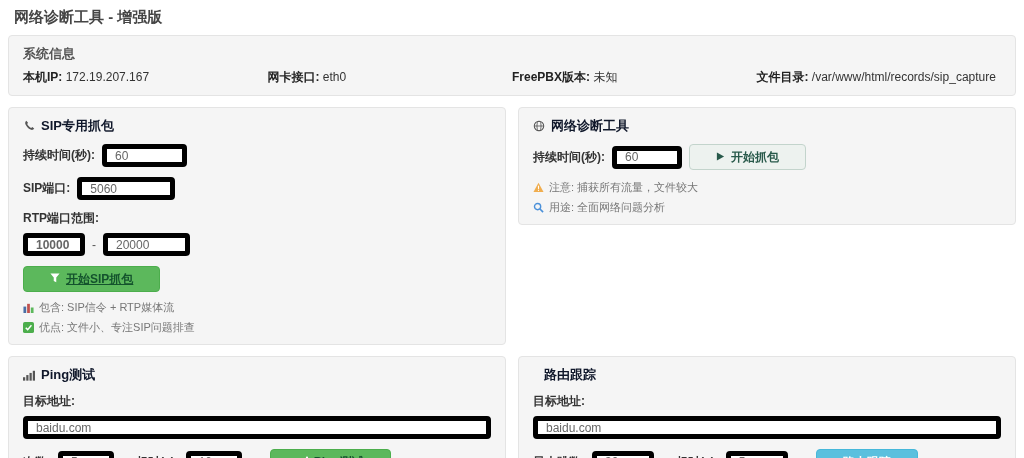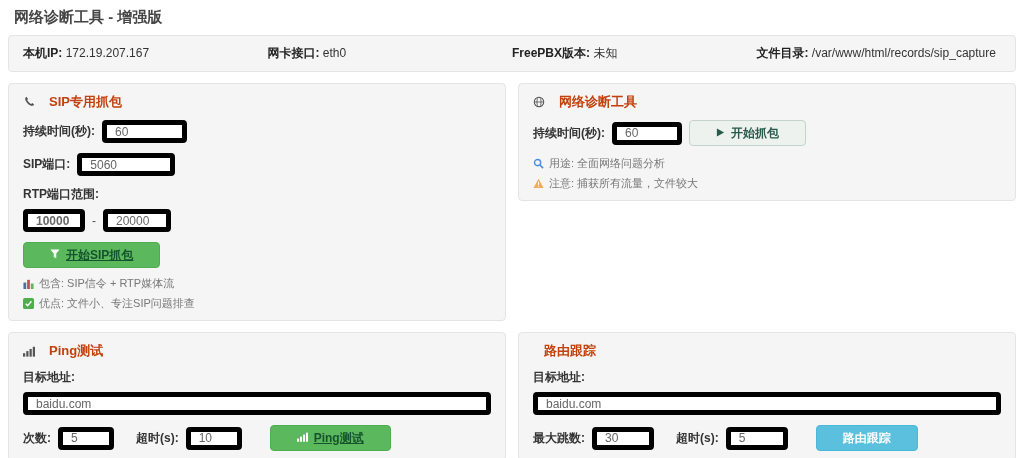--- a/index.html
+++ b/index.html
@@ -16,22 +16,22 @@
   .panel {
     background:#f5f5f5;
     border:1px solid #e4e4e4;
     border-radius:4px;
     padding:9px 14px;
   }
   .row { display:flex; gap:12px; margin-bottom:11px; align-items:flex-start; }
   .col { flex:1; }
 
   .panel-head {
-    display:flex; align-items:center; gap:14px;
-    font-size:13px; font-weight:bold; color:#c2410c;
+    display:flex; align-items:center; gap:6px;
+    font-size:13px; font-weight:bold; color:#0f172a;
     margin-bottom:9px;
   }
   .panel-head .ico { display:inline-flex; align-items:center; }
 
   .sys-head { font-size:13px; font-weight:bold; color:#555; margin-bottom:6px; }
   .sys-items { display:flex; }
   .sys-item { flex:1; font-size:12px; color:#333; white-space:nowrap; }
   .sys-item b { color:#222; }
 
   .lbl { font-size:12px; font-weight:bold; color:#333; white-space:nowrap; }
@@ -40,21 +40,21 @@
   .field-block .lbl { display:block; margin-bottom:6px; }
 
   .inp {
     height:23px; border:5px solid #000000; border-radius:4px;
     padding:2px 8px; font-size:12px; color:#666;
     background:#fff; font-family:inherit; outline:none;
   }
   .inp-sm { width:85px; }
   .inp-port { width:98px; }
   .inp-rtp1 { width:62px;font-weight:bold; }
-  .inp-rtp2 { width:68px; }
+  .inp-rtp2 { width:87px; }
   .inp-dur { width:70px; }
   .inp-tiny { width:56px; }
   .inp-hop { width:62px; }
   .inp-full { width:100%; }
   .dash { font-size:12px; color:#555; }
 
   .btn {
     display:inline-flex; align-items:center; gap:6px;
     border-radius:4px; font-size:12px; font-weight:bold;
     padding:6px 26px; border:1px solid transparent;
@@ -71,20 +71,21 @@
   .head-noicon { padding-left:11px; }
 </style>
 </head>
 <body>
 
 <div class="container">
 
   <div class="page-title">网络诊断工具 - 增强版</div>
 
   <div class="panel row" style="display:block;">
+    <div class="sys-head">系统信息</div>
     <div class="sys-items">
       <div class="sys-item">
         <b>本机IP:</b>
         <span>172.19.207.167</span>
       </div>
       <div class="sys-item">
         <b>网卡接口:</b>
         <span>eth0</span>
       </div>
       <div class="sys-item">
@@ -183,35 +184,35 @@
               </svg>
           </span>
           <span>开始抓包</span>
         </button>
       </div>
 
       <div class="notes">
         <div class="note">
           <span class="ico">
             <svg width="11" height="11" viewBox="0 0 12 12">
-                <circle cx="5" cy="5" r="3.4" fill="none" stroke="#4a90d9" stroke-width="1.5"></circle>
-                <line x1="7.6" y1="7.6" x2="11" y2="11" stroke="#4a90d9" stroke-width="1.8"></line>
-              </svg>
-          </span>
-          <span>用途: 全面网络问题分析</span>
-        </div>
-        <div class="note">
-          <span class="ico">
-            <svg width="11" height="11" viewBox="0 0 12 12">
                 <polygon points="6,0.8 11.5,11 0.5,11" fill="#f0ad4e"></polygon>
                 <rect x="5.4" y="4" width="1.2" height="3.6" fill="#fff"></rect>
                 <rect x="5.4" y="8.4" width="1.2" height="1.3" fill="#fff"></rect>
               </svg>
           </span>
           <span>注意: 捕获所有流量，文件较大</span>
+        </div>
+        <div class="note">
+          <span class="ico">
+            <svg width="11" height="11" viewBox="0 0 12 12">
+                <circle cx="5" cy="5" r="3.4" fill="none" stroke="#4a90d9" stroke-width="1.5"></circle>
+                <line x1="7.6" y1="7.6" x2="11" y2="11" stroke="#4a90d9" stroke-width="1.8"></line>
+              </svg>
+          </span>
+          <span>用途: 全面网络问题分析</span>
         </div>
       </div>
     </div>
 
   </div>
 
   <div class="row">
 
     <div class="panel col">
       <div class="panel-head">

